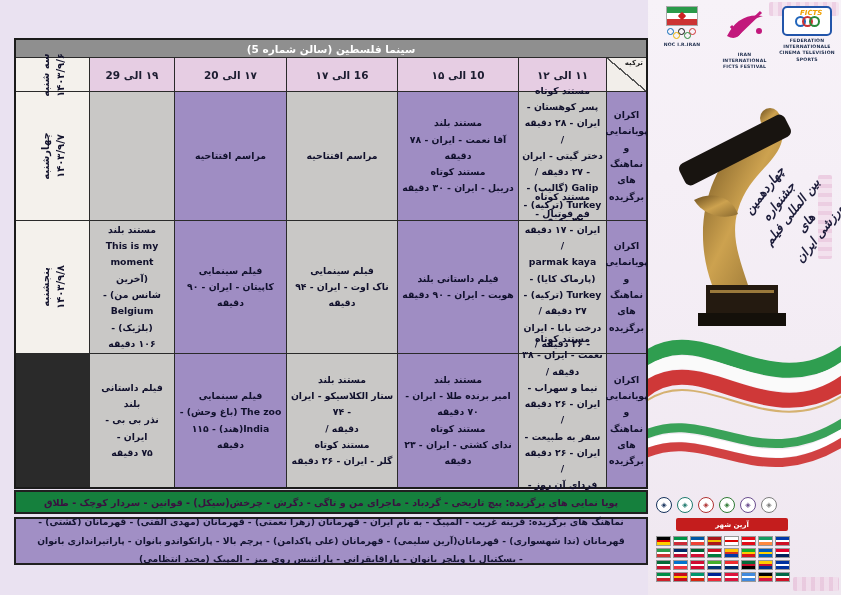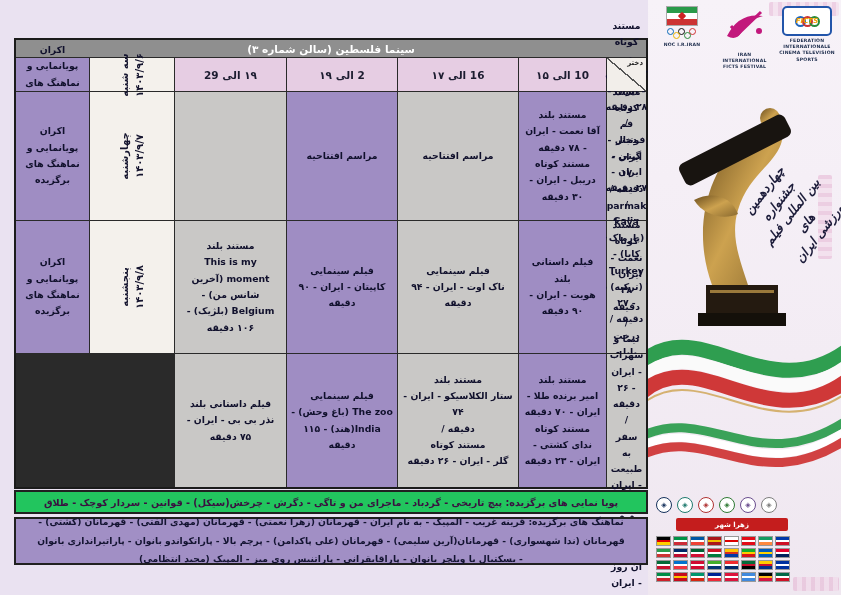--- a/index.html
+++ b/index.html
@@ -21,21 +21,21 @@
   .corner .t1{position:absolute;top:1px;right:3px;font-size:7px;font-weight:bold;color:#222;}
   .corner .t2{position:absolute;bottom:1px;left:3px;font-size:7px;font-weight:bold;color:#222;margin-left:40px;}
   .daycell{background:#f4f1ec;}
   .dayrot{transform:rotate(-90deg);white-space:nowrap;font-size:10px;font-weight:bold;color:#14142e;line-height:1.5;text-align:center;}
   .cell{font-size:9.3px;font-weight:bold;color:#10102c;line-height:1.75;white-space:pre-line;padding:2px 3px;direction:rtl;}
   .c-purple{background:#9f8dc3;}
   .c-gray{background:#c9c8c6;}
 
   .footrow{position:absolute;left:14px;width:634px;box-sizing:border-box;border:2px solid #202020;
     display:flex;align-items:center;justify-content:center;text-align:center;direction:rtl;font-weight:bold;}
-  .row-anim{top:490px;height:24px;background:#22c55e;color:#3a1040;font-size:9.6px;}
+  .row-anim{top:490px;height:24px;background:#15803d;color:#3a1040;font-size:9.6px;}
   .row-music{top:517px;height:48px;background:#a18fc5;color:#141432;font-size:9.2px;line-height:2.05;padding:0 19px;}
   .row-work{top:562px;height:30px;background:#f4dbea;color:#3a1040;font-size:9.6px;}
 
   
   .poster{position:absolute;left:648px;top:0;width:193px;height:595px;overflow:hidden;
     background:linear-gradient(180deg,#f7f2f8 0%,#f3ecf4 60%,#efe7f0 100%);}
   .strip{position:absolute;height:14px;border-radius:2px;opacity:.45;
     background-color:#f2d3e6;
     background-image:repeating-linear-gradient(90deg,#e3a8cc 0 4px,transparent 4px 9px);}
   .logo-row{position:absolute;top:6px;left:3px;width:187px;display:flex;justify-content:space-between;}
@@ -63,29 +63,30 @@
   .flag{width:15px;height:10px;display:flex;flex-direction:column;overflow:hidden;border:0.5px solid #999;box-sizing:border-box;}
   .flag i{flex:1;}
 </style>
 </head>
 <body>
 
 <div class="sheet">
 
 
   <div class="grid">
-    <div class="venue">سینما فلسطین (سالن شماره ۳)</div>
+    <div class="venue">سینما فلسطین (سالن شماره 5)</div>
 
     <div class="thead corner">
-      <span class="t1">دختر</span>
+      <span class="t1">ترکیه</span>
       <span class="t2">تاریخ</span>
     </div>
+    <div class="thead">۱۱ الی ۱۲</div>
     <div class="thead">10 الی ۱۵</div>
     <div class="thead">16 الی ۱۷</div>
-    <div class="thead">2 الی ۱۹</div>
+    <div class="thead">۱۷ الی 20</div>
     <div class="thead">۱۹ الی 29</div>
 
     <div class="daycell">
       <div class="dayrot">
           <div>سه شنبه</div>
           <div>۱۴۰۳/۹/۶</div>
         </div>
     </div>
     <div class="cell c-purple">اکران پویانمایی و
 نماهنگ های برگزیده</div>
@@ -196,21 +197,21 @@
           <span>INTERNATIONAL</span><br>
           <span>FICTS FESTIVAL</span>
         </div>
       </div>
 
       <div class="logo-item">
         <div class="ficts-box">
           <span style="border-color:#2266bb;"></span>
           <span style="border-color:#cc3333;"></span>
           <span style="border-color:#2a8a3a;"></span>
-          <span class="ficts-word" style="width:auto;height:auto;border:none;border-radius:0;margin:8px;">FICTS</span>
+          <span class="ficts-word" style="width:auto;height:auto;border:none;border-radius:0;margin:16px;">FICTS</span>
         </div>
         <div class="cap">
           <span>FEDERATION INTERNATIONALE</span><br>
           <span>CINEMA TELEVISION SPORTS</span>
         </div>
       </div>
     </div>
 
     <svg class="trophy" width="150" height="265" viewBox="0 0 150 265">
       <defs>
@@ -246,21 +247,21 @@
     </div>
 
     <div class="org-row">
         <span class="orglogo" style="border-color: rgb(22, 50, 92); color: rgb(22, 50, 92);">◈</span>
         <span class="orglogo" style="border-color: rgb(31, 122, 110); color: rgb(31, 122, 110);">◈</span>
         <span class="orglogo" style="border-color: rgb(176, 50, 50); color: rgb(176, 50, 50);">◈</span>
         <span class="orglogo" style="border-color: rgb(47, 122, 52); color: rgb(47, 122, 52);">◈</span>
         <span class="orglogo" style="border-color: rgb(106, 77, 142); color: rgb(106, 77, 142);">◈</span>
         <span class="orglogo" style="border-color: rgb(125, 125, 125); color: rgb(125, 125, 125);">◈</span>
       </div>
-    <div class="bank">زهرا شهر</div>
+    <div class="bank">آرین شهر</div>
     <div class="flags-grid">
         <div class="flag">
           <i style="background: rgb(0, 0, 0);"></i>
           <i style="background: rgb(221, 0, 0);"></i>
           <i style="background: rgb(255, 206, 0);"></i>
         </div>
         <div class="flag">
           <i style="background: rgb(0, 146, 70);"></i>
           <i style="background: rgb(255, 255, 255);"></i>
           <i style="background: rgb(206, 43, 55);"></i>

